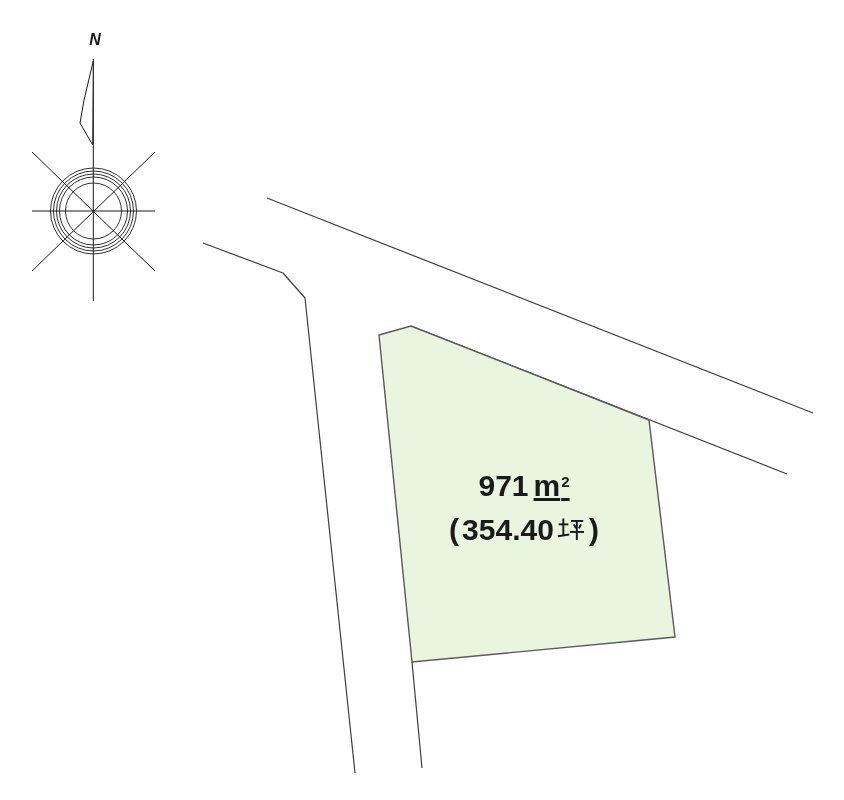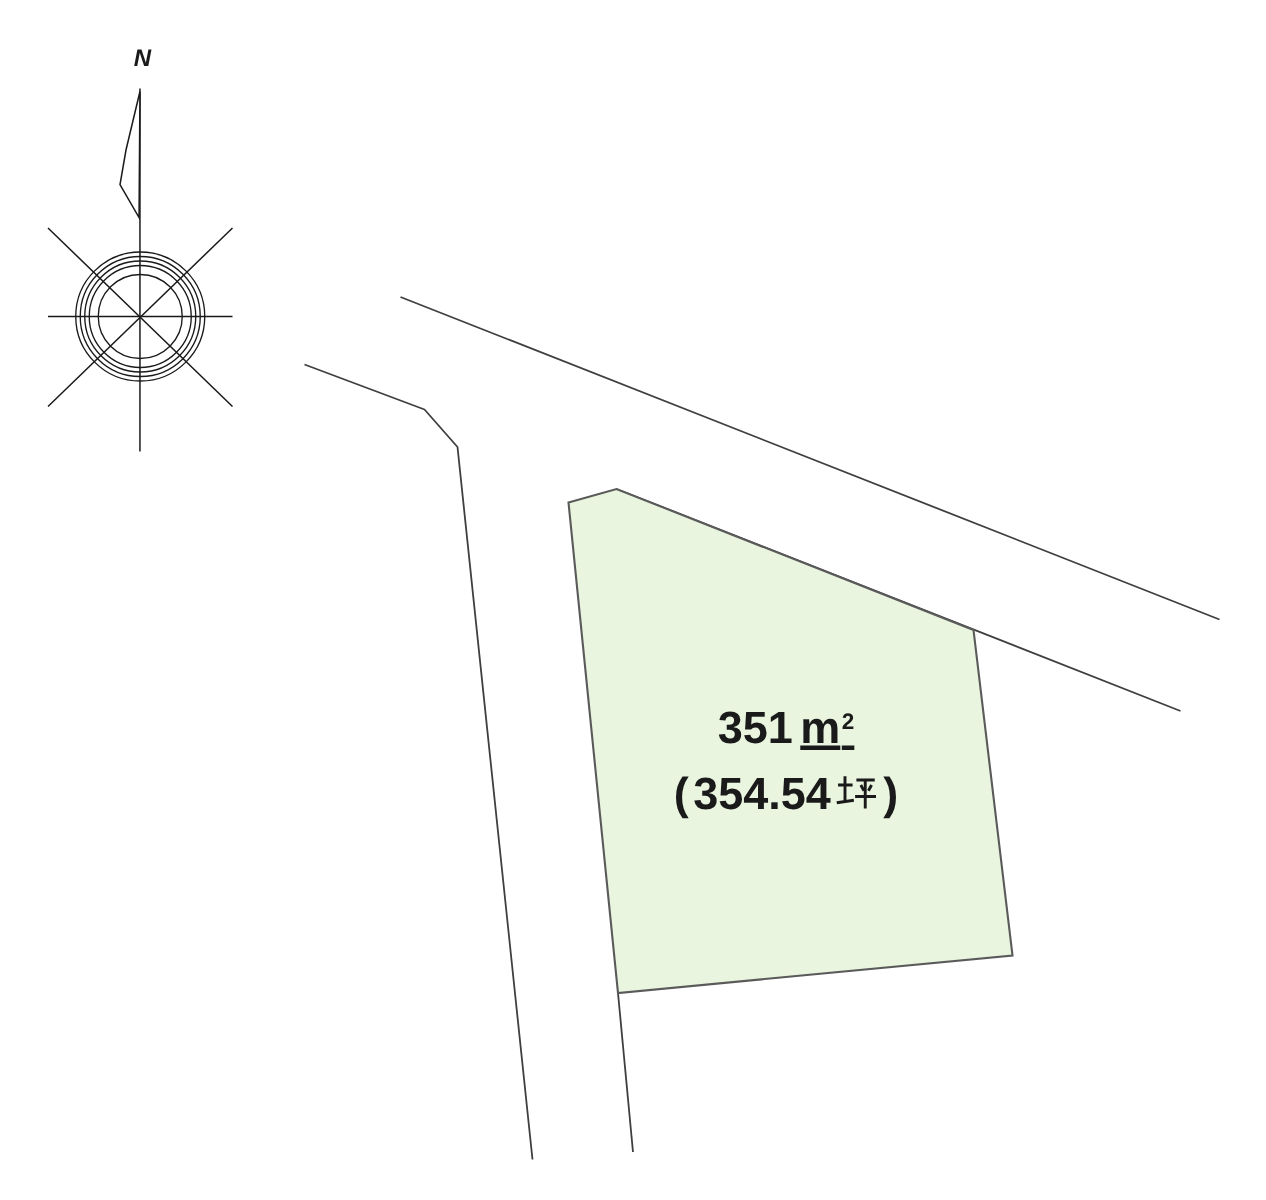--- a/index.html
+++ b/index.html
@@ -128,24 +128,24 @@
       <line class="road-line" x1="412" y1="662" x2="422" y2="768"></line>
     </g>
 
     <polygon class="parcel" points="379,335 411,326 649,420 675,637 412,662"></polygon>
   </svg>
 
   <div class="north-label">N</div>
 
   <div class="area-label">
     <div class="area-line">
-      <span>351</span><span class="sqm-unit"><span>m</span><sup>2</sup></span>
+      <span>971</span><span class="sqm-unit"><span>m</span><sup>2</sup></span>
     </div>
     <div class="area-line">
-      <span class="paren-open">(</span><span>354.54</span><svg class="tsubo-glyph" role="img" viewBox="0 0 32 32" xmlns="http://www.w3.org/2000/svg" aria-label="坪">
+      <span class="paren-open">(</span><span>354.40</span><svg class="tsubo-glyph" role="img" viewBox="0 0 32 32" xmlns="http://www.w3.org/2000/svg" aria-label="坪">
           <path d="M2,10.5 H13.5"></path>
           <path d="M7.5,3.5 V23.5"></path>
           <path d="M1,24.5 L14.5,22.5"></path>
           <path d="M16.5,6.5 H31"></path>
           <path d="M20,10.5 L22.5,15"></path>
           <path d="M28.5,10.5 L26,15"></path>
           <path d="M15.5,19.5 H32"></path>
           <path d="M23.5,6.5 V29"></path>
         </svg><span class="paren-close">)</span>
     </div>

